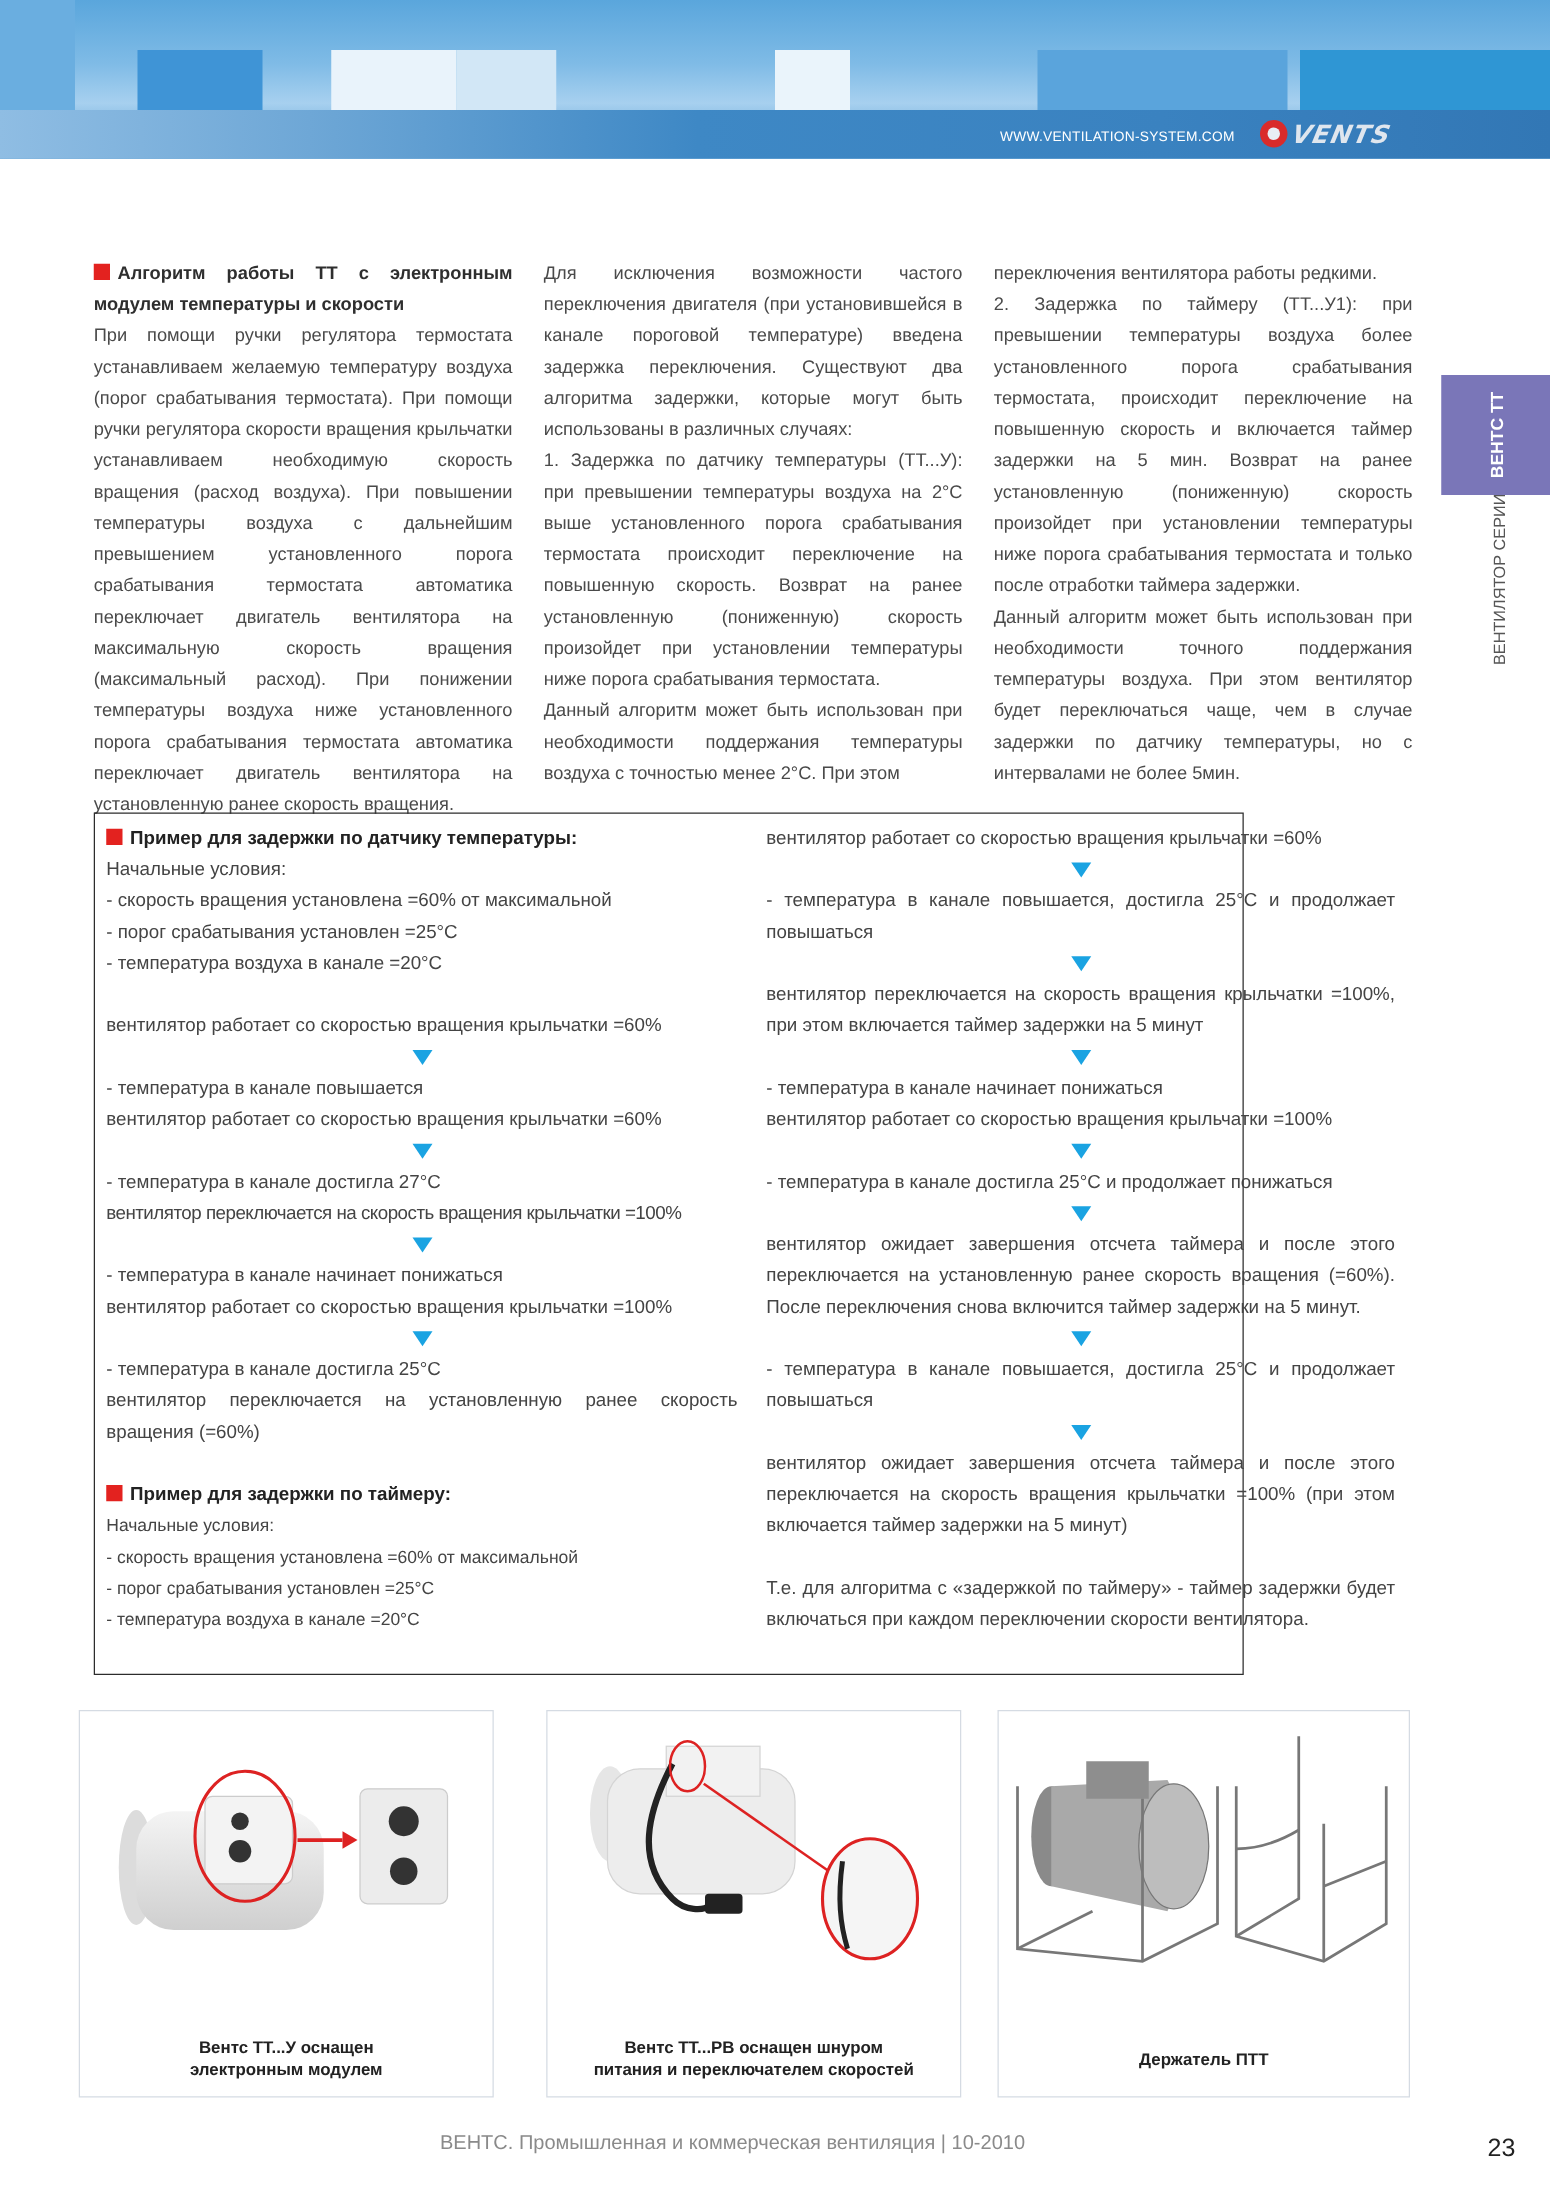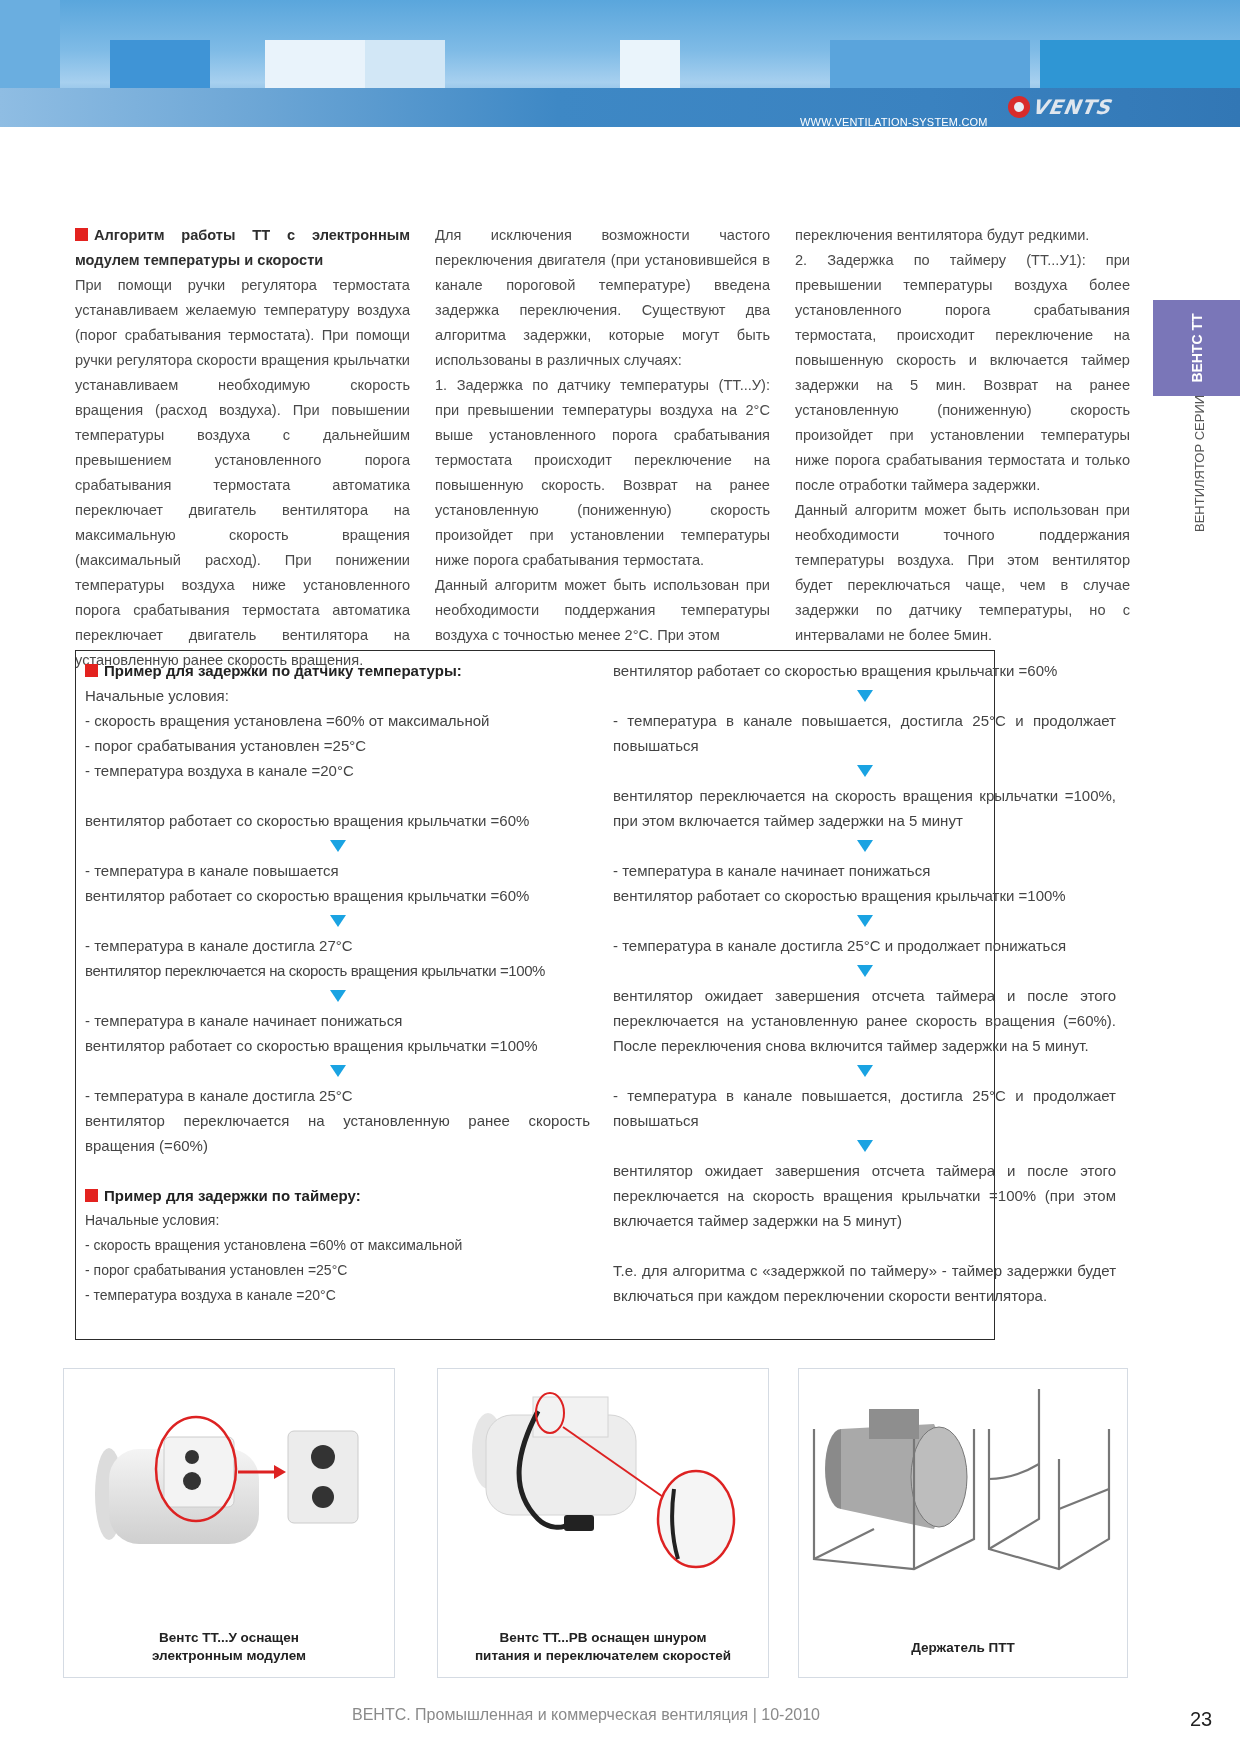--- a/index.html
+++ b/index.html
@@ -5,38 +5,38 @@
   html, body { margin:0; padding:0; }
   body { width:1240px; height:1754px; position:relative; background:#ffffff; overflow:hidden;
          font-family:"Liberation Sans", "DejaVu Sans", sans-serif; color:#3a3a3a; }
 
   
   .banner { position:absolute; left:0; top:0; width:1240px; height:127px; overflow:hidden;
             background:linear-gradient(180deg,#5aa6dc 0%,#7fbbe6 40%,#a7d0ef 65%,#4f97cf 100%); }
   .banner .tile { position:absolute; }
   .banner .bar { position:absolute; left:0; top:88px; width:1240px; height:39px;
                  background:linear-gradient(90deg,#8fbde3 0%,#6ea7d6 20%,#3e88c5 45%,#3a82c0 75%,#3277b5 100%); }
-  .banner .url { position:absolute; left:800px; top:116px; font-size:11px; letter-spacing:0.2px;
+  .banner .url { position:absolute; left:800px; top:104px; font-size:11px; letter-spacing:0.2px;
                  color:#ffffff; font-family:"Liberation Sans", sans-serif; }
   .banner .logo { position:absolute; left:1008px; top:95px; display:flex; align-items:center; gap:4px; }
   .banner .logo .mark { width:22px; height:22px; border-radius:50%; background:#d92b2b; position:relative; }
   .banner .logo .mark::after { content:""; position:absolute; left:6px; top:6px; width:10px; height:10px; border-radius:50%; background:#e8eef5; }
   .banner .logo .word { font-family:"DejaVu Sans", sans-serif; font-weight:bold; font-style:italic;
                         font-size:20px; color:#dfe6ee; letter-spacing:1px; transform:skewX(-12deg); }
 
   
   .side-tab { position:absolute; left:1153px; top:300px; width:87px; height:96px; background:#7a76b8; }
   .side-tab span { position:absolute; left:50%; top:50%; transform:translate(-50%,-50%) rotate(-90deg);
                    color:#fff; font-weight:bold; font-size:14px; white-space:nowrap; }
   .side-series { position:absolute; left:1190px; top:400px; width:20px; height:140px; }
   .side-series span { position:absolute; left:50%; top:0; transform-origin:0 0;
                       transform:translate(-8px,132px) rotate(-90deg); white-space:nowrap; font-size:13px; color:#555; }
 
   
-  .col { position:absolute; top:207px; font-size:14.6px; line-height:25px; color:#4a4a4a; text-align:justify;margin-top:16px; }
+  .col { position:absolute; top:207px; font-size:14.6px; line-height:25px; color:#4a4a4a; text-align:justify; }
   .col p { margin:0; }
   .col1 { left:75px; width:335px; }
   .col2 { left:435px; width:335px; }
   .col3 { left:795px; width:335px; }
   .h-sec { font-weight:bold; color:#2e2e2e; font-size:14.6px; }
   .red-sq { display:inline-block; width:13px; height:13px; background:#e3221f; margin-right:6px; vertical-align:-1px; }
 
   
   .example { position:absolute; left:75px; top:650px; width:920px; height:690px;
              border:1.5px solid #2c2c2c; box-sizing:border-box; }
@@ -93,21 +93,21 @@
 <div class="col col1">
   <p class="h-sec"><span class="red-sq"></span><span>Алгоритм работы ТТ с электронным модулем температуры и скорости</span></p>
   <p>При помощи ручки регулятора термостата устанавливаем желаемую температуру воздуха (порог срабатывания термостата). При помощи ручки регулятора скорости вращения крыльчатки устанавливаем необходимую скорость вращения (расход воздуха). При повышении температуры воздуха с дальнейшим превышением установленного порога срабатывания термостата автоматика переключает двигатель вентилятора на максимальную скорость вращения (максимальный расход). При понижении температуры воздуха ниже установленного порога срабатывания термостата автоматика переключает двигатель вентилятора на установленную ранее скорость вращения.</p>
 </div>
 <div class="col col2">
   <p>Для исключения возможности частого переключения двигателя (при установившейся в канале пороговой температуре) введена задержка переключения. Существуют два алгоритма задержки, которые могут быть использованы в различных случаях:</p>
   <p>1. Задержка по датчику температуры (ТТ...У): при превышении температуры воздуха на 2°С выше установленного порога срабатывания термостата происходит переключение на повышенную скорость. Возврат на ранее установленную (пониженную) скорость произойдет при установлении температуры ниже порога срабатывания термостата.</p>
   <p>Данный алгоритм может быть использован при необходимости поддержания температуры воздуха с точностью менее 2°С. При этом</p>
 </div>
 <div class="col col3">
-  <p>переключения вентилятора будут редкими.</p>
+  <p>переключения вентилятора работы редкими.</p>
   <p>2. Задержка по таймеру (ТТ...У1): при превышении температуры воздуха более установленного порога срабатывания термостата, происходит переключение на повышенную скорость и включается таймер задержки на 5 мин. Возврат на ранее установленную (пониженную) скорость произойдет при установлении температуры ниже порога срабатывания термостата и только после отработки таймера задержки.</p>
   <p>Данный алгоритм может быть использован при необходимости точного поддержания температуры воздуха. При этом вентилятор будет переключаться чаще, чем в случае задержки по датчику температуры, но с интервалами не более 5мин.</p>
 </div>
 
 <div class="example">
   <div class="ex-col ex-left">
     <span class="line bold"><span class="red-sq"></span><span>Пример для задержки по датчику температуры:</span></span>
     <span class="line">Начальные условия:</span>
     <span class="line">- скорость вращения установлена =60% от максимальной</span>
     <span class="line">- порог срабатывания установлен =25°С</span>

